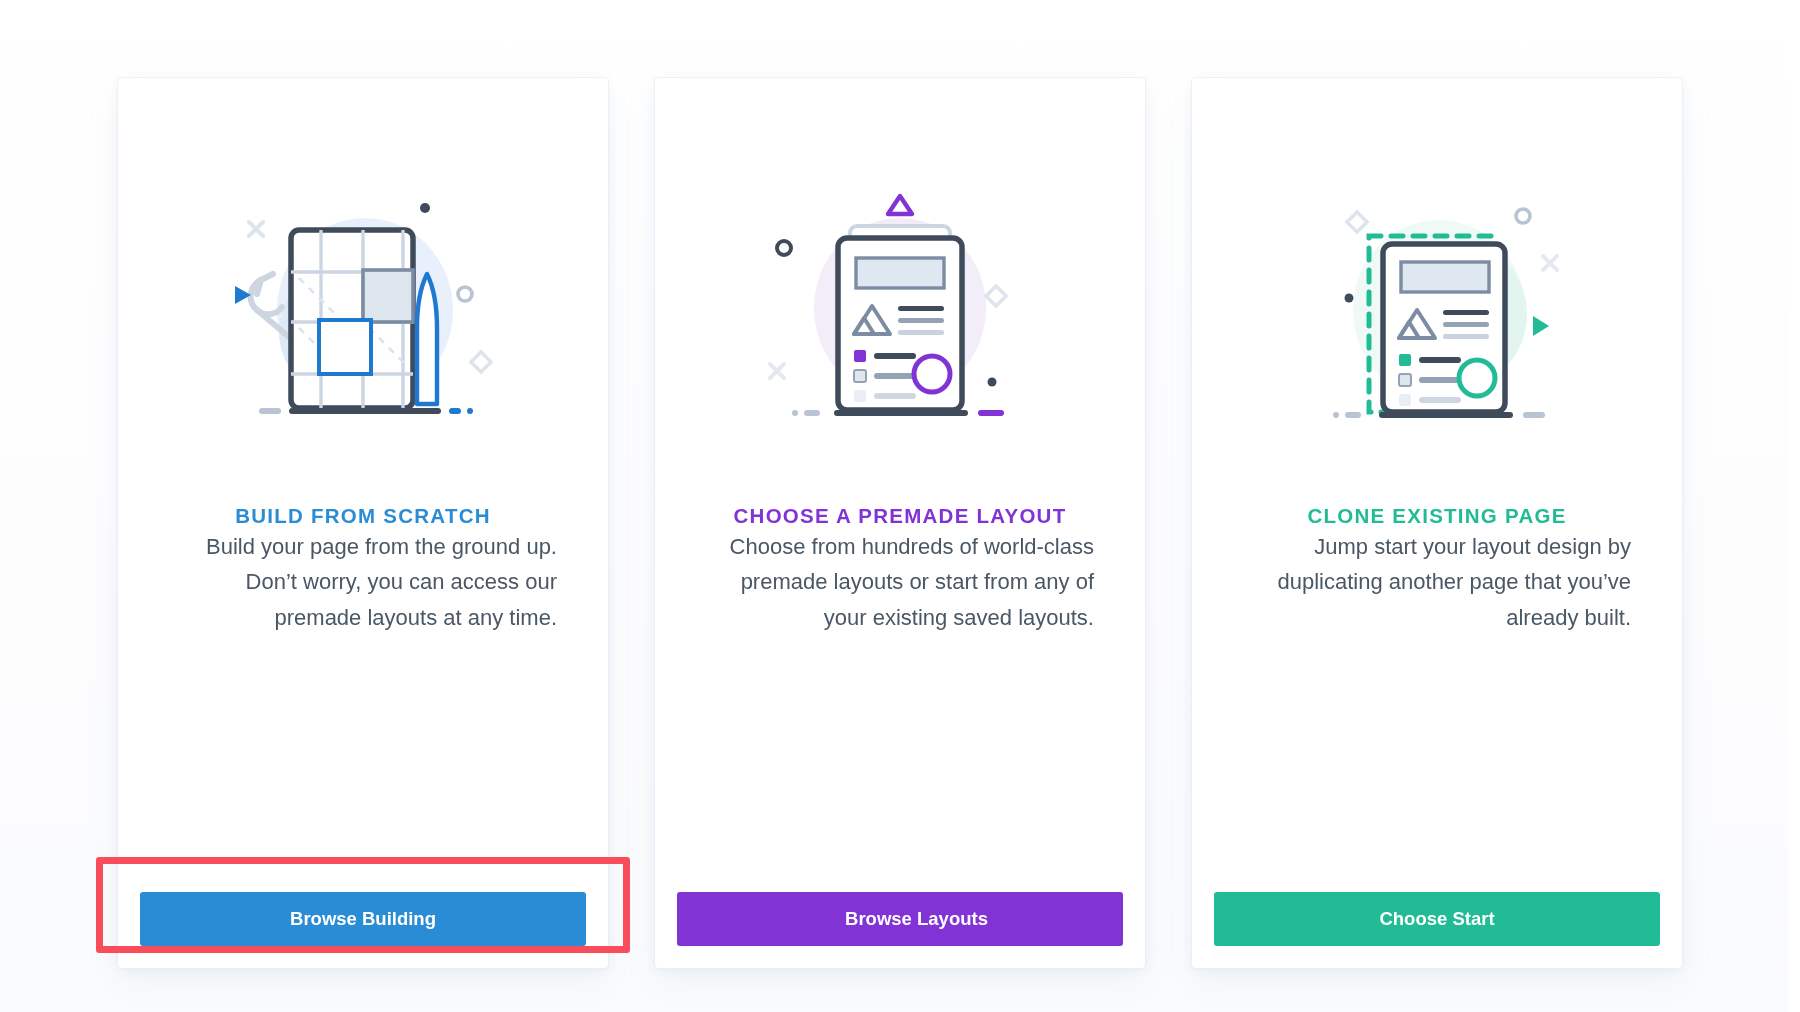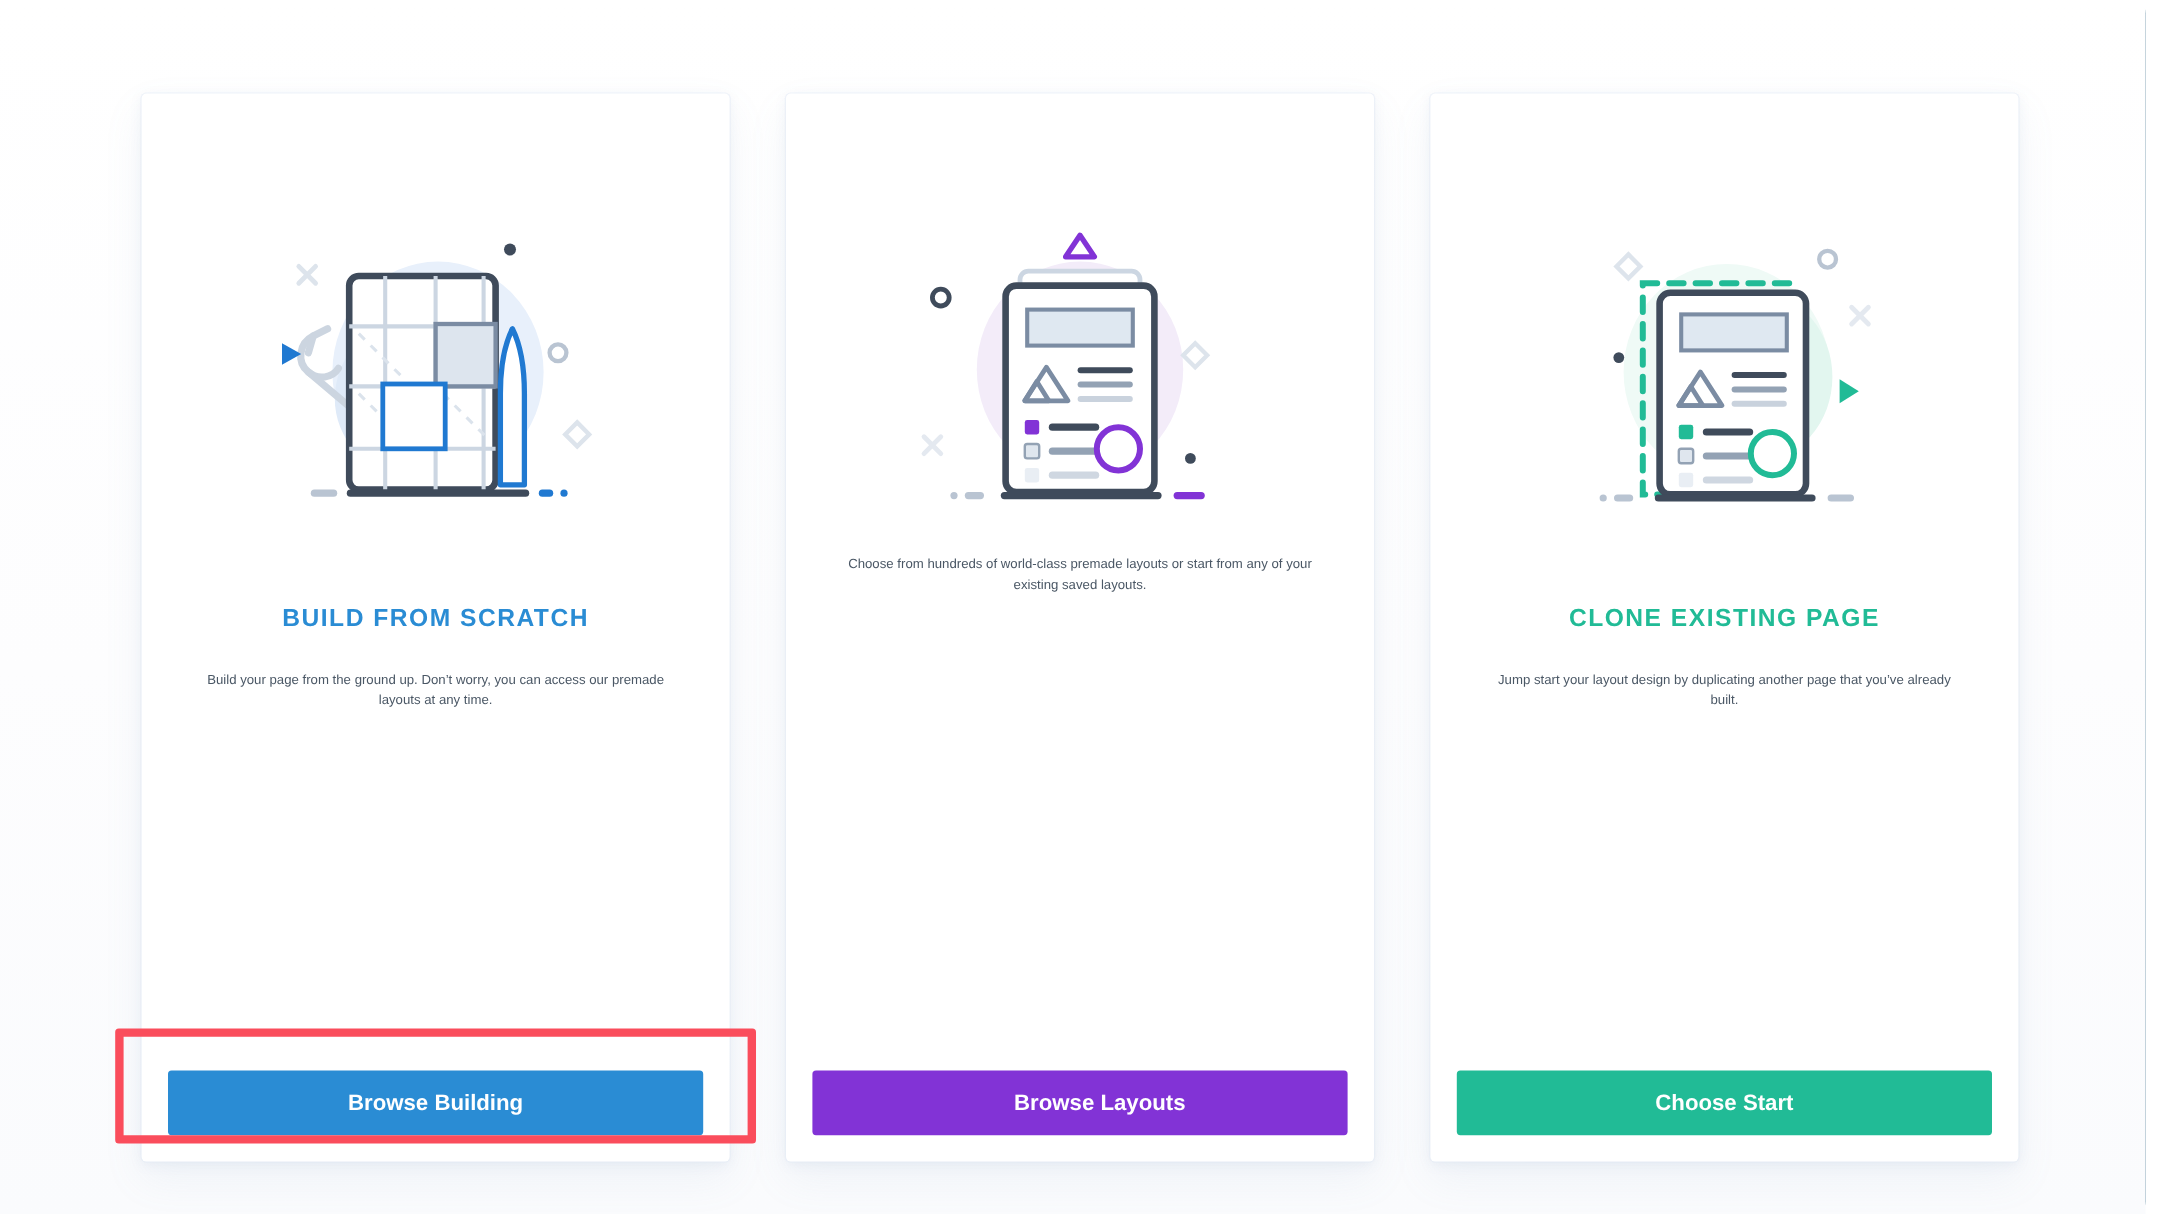--- a/index.html
+++ b/index.html
@@ -72,26 +72,25 @@
     letter-spacing: 1.25px;
     text-transform: uppercase;
     text-align: center;
     line-height: 1.2;
   }
   .t-blue   { color: #2a8cd4; }
   .t-purple { color: #8233d6; }
   .t-teal   { color: #21bb96; }
 
   .card-desc {
-    margin-top: 30px;
     width: 388px;
-    font-size: 11px;
+    font-size: 22px;
     line-height: 1.62;
     color: #4a5765;
-    text-align: center;
+    text-align: right;
   }
 
   .card-foot {
     flex: 0 0 auto;
     padding: 0 22px 22px 22px;
   }
 
   .cta {
     display: block;
     width: 100%;
@@ -232,20 +231,21 @@
             <rect x="228" y="228" width="26" height="6" rx="3" fill="#8233d6"></rect>
 
             <path d="M150 14 L162 32 L138 32 Z" fill="none" stroke="#8233d6" stroke-width="4.4" stroke-linejoin="round"></path>
             <circle cx="34" cy="66" r="7" fill="none" stroke="#3f4b5b" stroke-width="4"></circle>
             <path d="M246 104 L256 114 L246 124 L236 114 Z" fill="none" stroke="#dde4ec" stroke-width="3.6"></path>
             <path d="M20 182 L34 196 M34 182 L20 196" stroke="#e4e9f0" stroke-width="4" stroke-linecap="round"></path>
             <circle cx="242" cy="200" r="4.5" fill="#3f4b5b"></circle>
           </svg>
         </div>
 
+        <div class="card-title t-purple">CHOOSE A PREMADE LAYOUT</div>
         <div class="card-desc">Choose from hundreds of world-class premade layouts or start from any of your existing saved layouts.</div>
       </div>
 
       <div class="card-foot">
         <button class="cta cta-purple">Browse Layouts</button>
       </div>
     </div>
 
     <div class="card">
       <div class="card-body">

